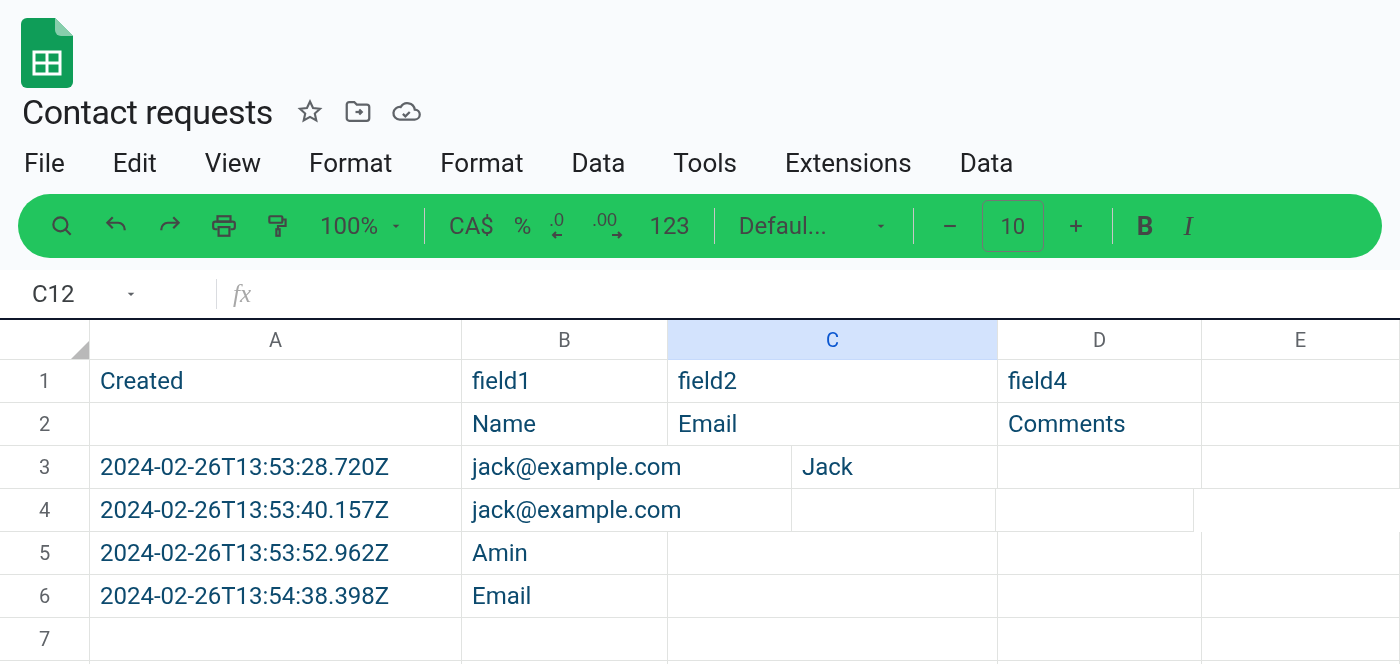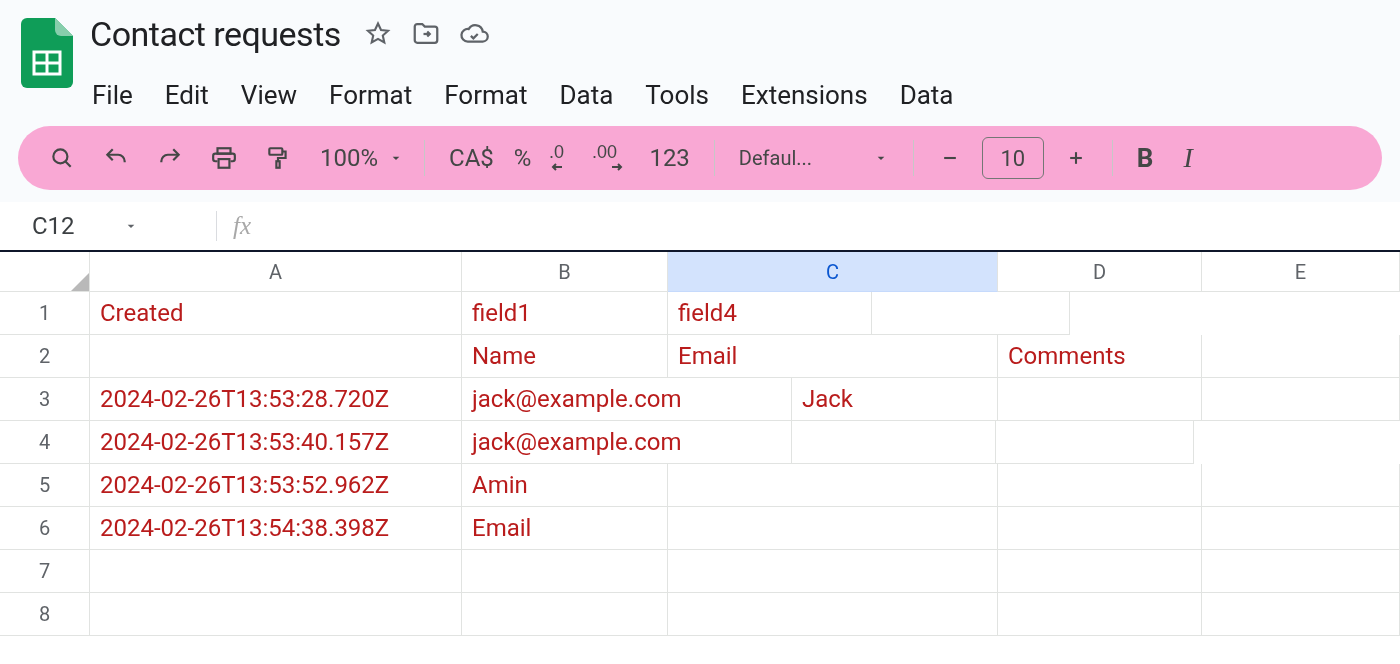--- a/index.html
+++ b/index.html
@@ -11,20 +11,21 @@
     overflow: hidden;
     color: #3c4043;
   }
 
   
   .header {
     display: flex;
     align-items: flex-start;
     padding: 12px 16px 0 18px;
     background: #f9fbfd;
+    flex-direction: column;
   }
   .logo {
     width: 58px;
     height: 78px;
     display: flex;
     align-items: flex-start;
     justify-content: center;
     padding-top: 6px;
     margin-right: 10px;
   }
@@ -41,41 +42,41 @@
   .title-icon {
     width: 30px; height: 30px;
     display: flex; align-items: center; justify-content: center;
     color: #5f6368;
     cursor: pointer;
     border-radius: 50%;
   }
 
   .menubar {
     display: flex;
-    gap: 0;
-    margin-top: 18px;
+    gap: 16px;
+    margin-top: 8px;
     margin-left: -10px;
     align-items: center;
   }
   .menu-item {
     font-size: 26px;
     color: #202124;
     padding: 6px 16px;
     border-radius: 6px;
     cursor: pointer;
     font-weight: 400;
   }
 
   
   .toolbar-wrap {
     padding: 10px 18px 12px 18px;
     background: #f9fbfd;
   }
   .toolbar {
-    background: #f9a8d4;
+    background: #22c55e;
     border-radius: 40px;
     height: 64px;
     display: flex;
     align-items: center;
     padding: 0 22px;
     gap: 0;
   }
   .tbtn {
     width: 44px; height: 44px;
     display: flex; align-items: center; justify-content: center;
@@ -99,30 +100,30 @@
   }
   .tool-text {
     font-size: 24px; color: #444746;
     padding: 0 10px; cursor: pointer;
     display: flex; align-items: center; height: 44px;
     border-radius: 6px;
     flex-shrink: 0;
   }
   .font-select {
     display: flex; align-items: center; gap: 20px;
-    font-size: 20px; color: #444746;
+    font-size: 24px; color: #444746;
     padding: 0 10px; cursor: pointer; width: 170px;
     border-radius: 6px;
   }
   .font-select span:first-child {
     width: 120px; overflow: hidden; text-overflow: ellipsis; white-space: nowrap;
   }
   .font-size-group { display: flex; align-items: center; gap: 10px; }
   .font-size-box {
-    width: 62px; height: 42px;
+    width: 62px; height: 52px;
     border: 1.5px solid #747775;
     border-radius: 6px;
     display: flex; align-items: center; justify-content: center;
     font-size: 22px; color: #444746;
     cursor: text;
   }
   .bold { font-weight: 700; font-size: 26px; }
   .italic { font-style: italic; font-family: Georgia, serif; font-size: 28px; }
 
   
@@ -176,21 +177,21 @@
     background: #fff;
     border-right: 1px solid #e1e3e1;
     border-bottom: 1px solid #e1e3e1;
     font-size: 20px; color: #5f6368;
     cursor: pointer;
     flex-shrink: 0;
   }
   .cell {
     border-right: 1px solid #e1e3e1;
     border-bottom: 1px solid #e1e3e1;
-    font-size: 24px; color: #b91c1c;
+    font-size: 24px; color: #0c4a6e;
     padding: 0 10px;
     display: flex; align-items: center;
     background: #fff;
     overflow: hidden; white-space: nowrap;
     cursor: cell;
     flex-shrink: 0;
   }
   .corner-shade {
     position: relative;
   }
@@ -393,20 +394,21 @@
         <div class="ch cw-C active">C</div>
         <div class="ch cw-D">D</div>
         <div class="ch cw-E">E</div>
       </div>
   </div>
   <div id="grid-rows">
       <div class="row">
         <div class="rh">1</div>
         <div class="cell cw-A">Created</div>
         <div class="cell cw-B">field1</div>
+        <div class="cell cw-C">field2</div>
         <div class="cell cw-D">field4</div>
         <div class="cell cw-E"></div>
       </div>
       <div class="row">
         <div class="rh">2</div>
         <div class="cell cw-A"></div>
         <div class="cell cw-B">Name</div>
         <div class="cell cw-C">Email</div>
         <div class="cell cw-D">Comments</div>
         <div class="cell cw-E"></div>

